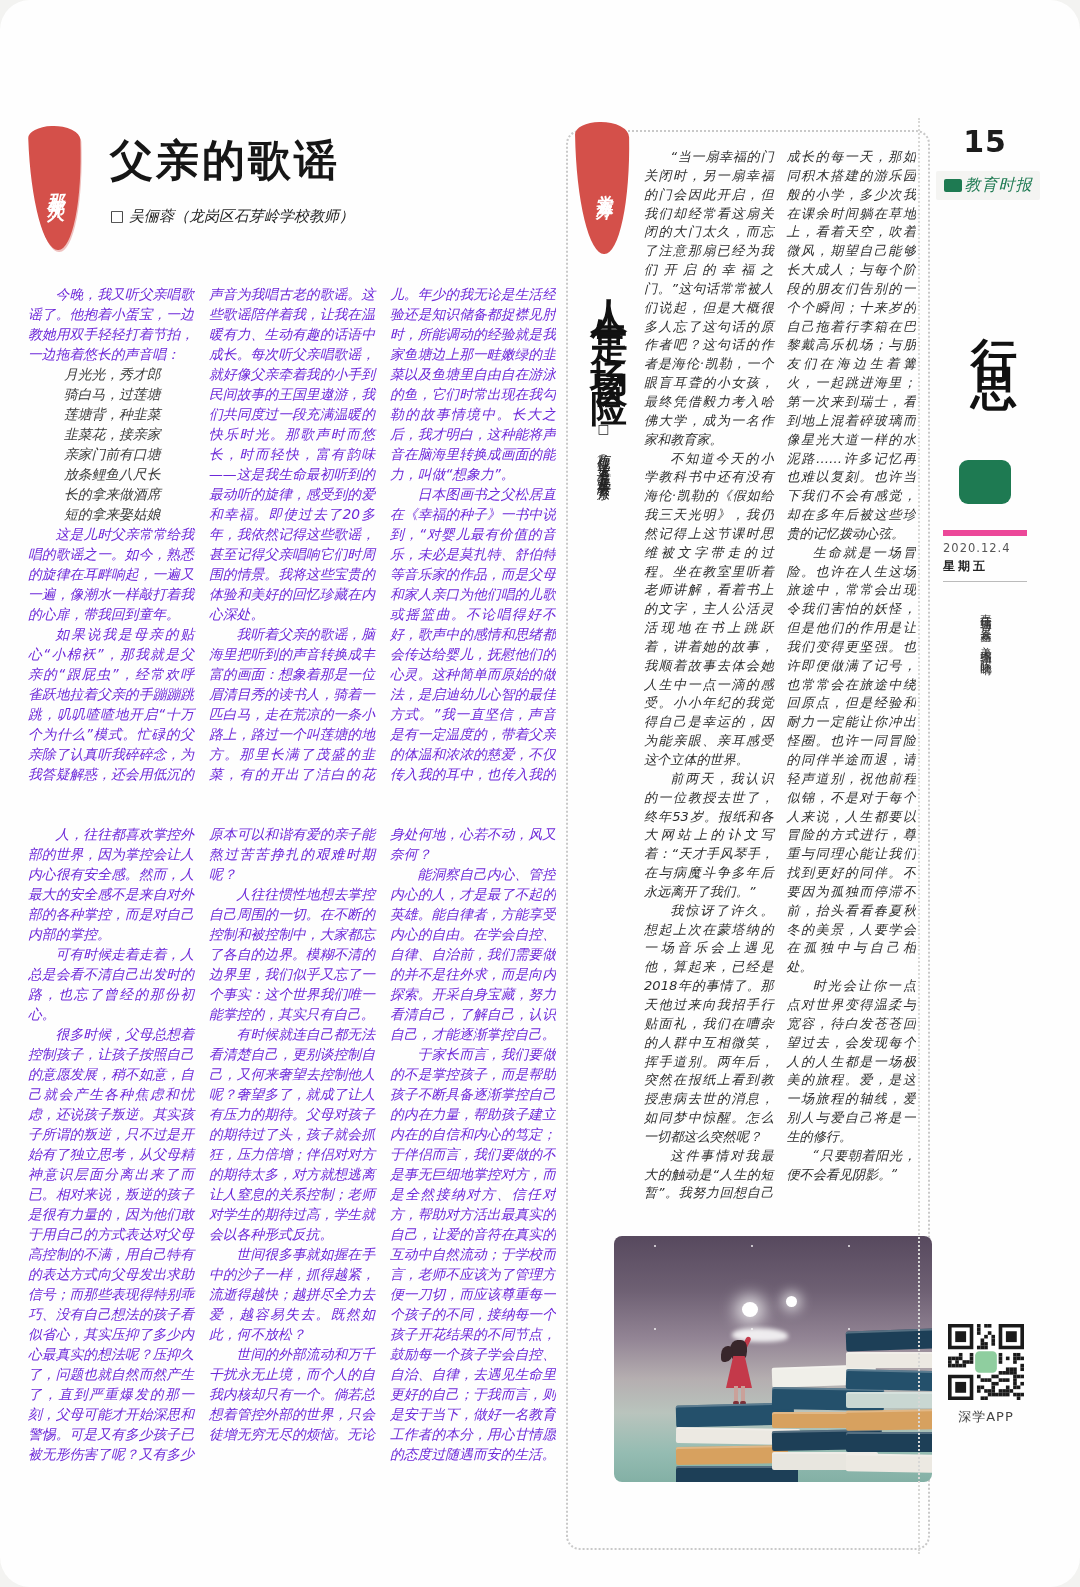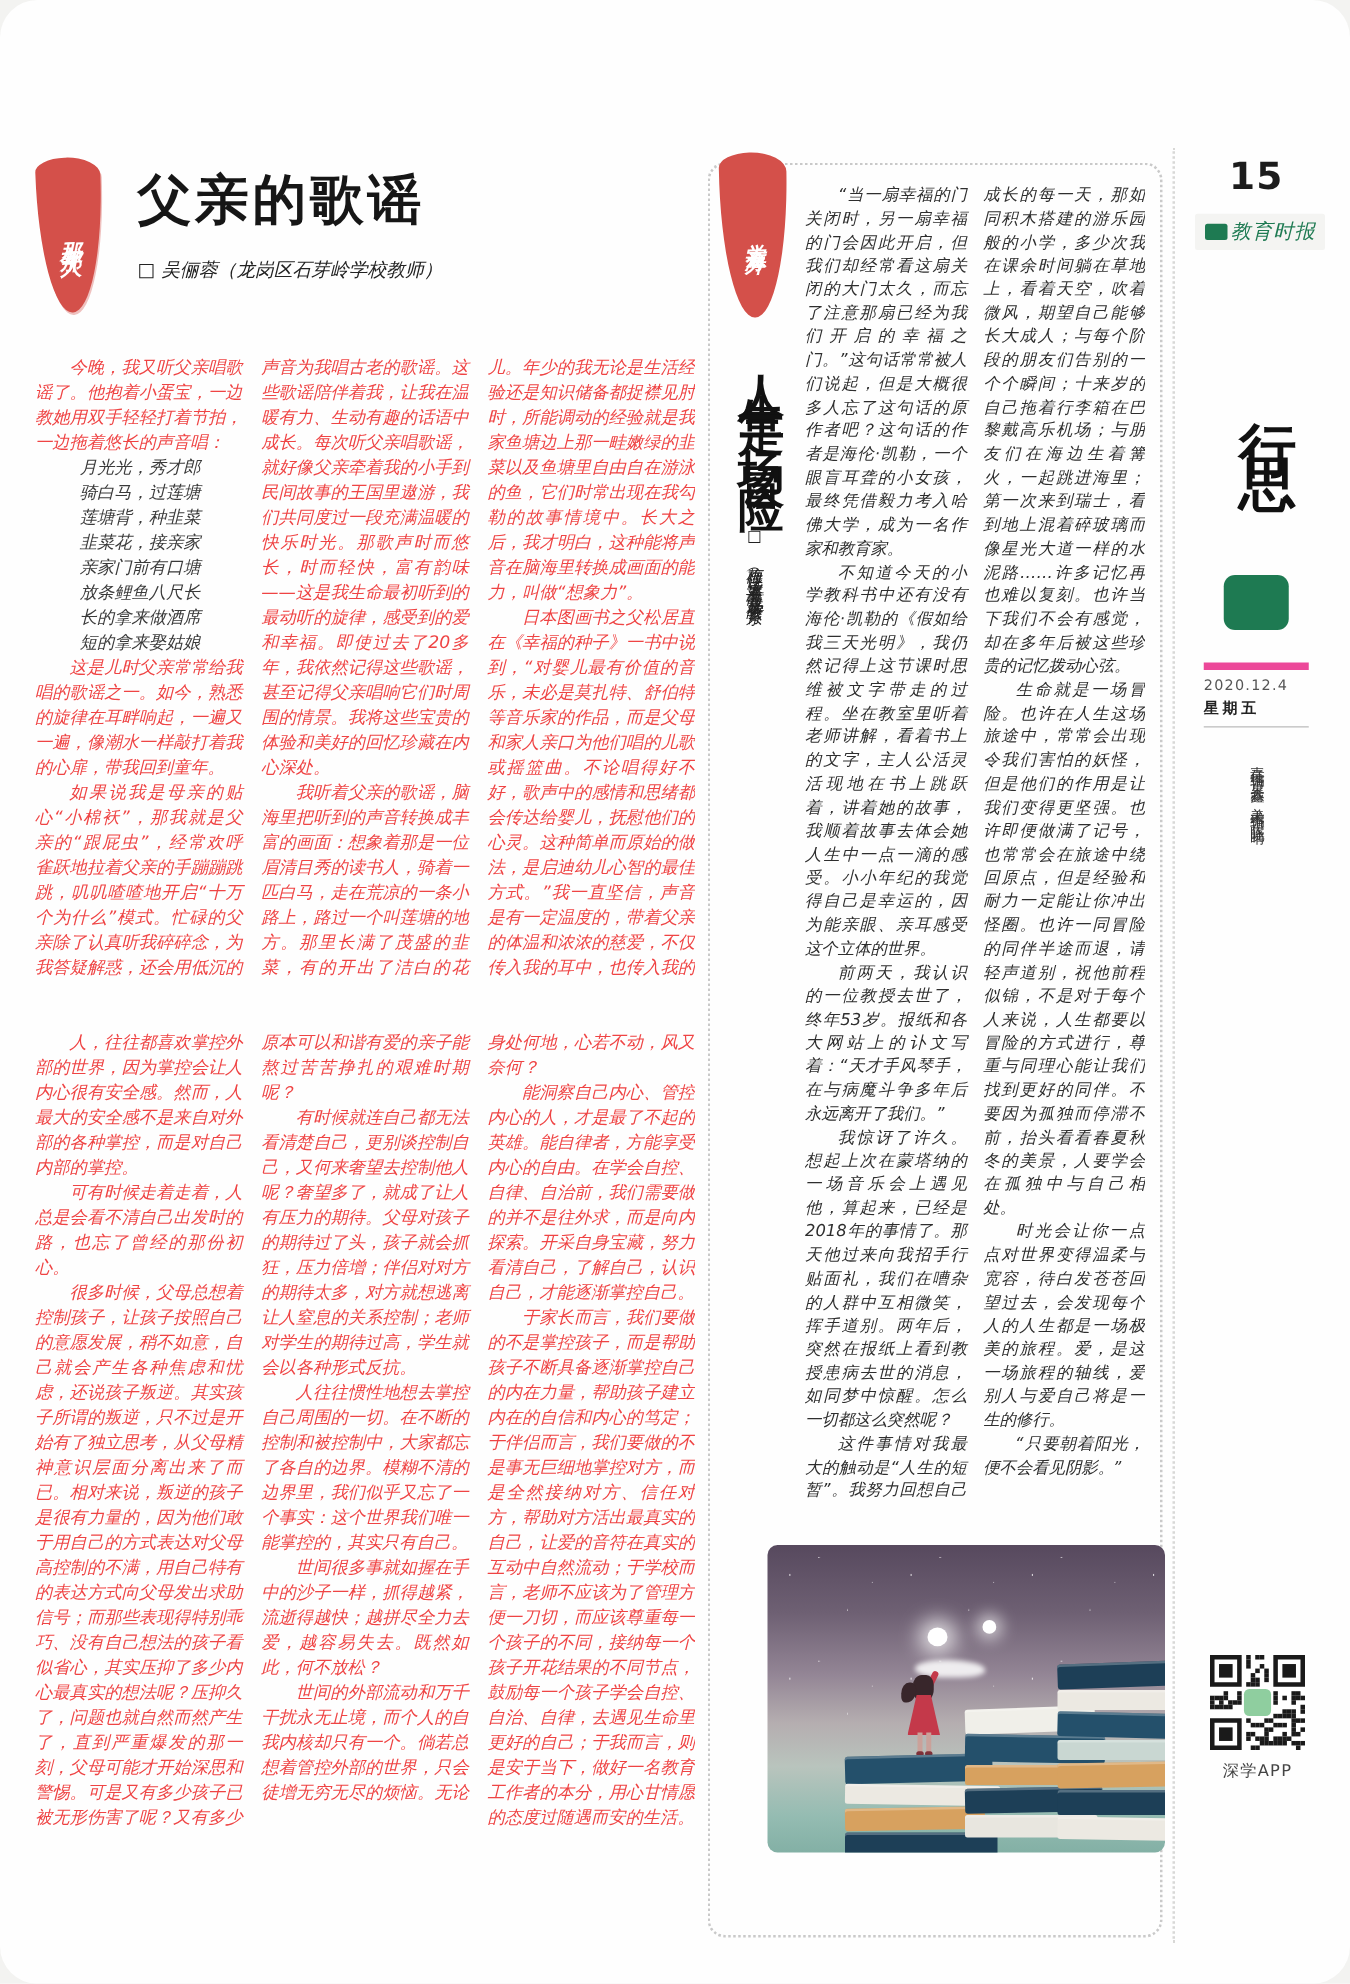--- a/index.html
+++ b/index.html
@@ -38,21 +38,21 @@
     margin-top:22px; font-size:15px; color:#222;
     font-family:"DejaVu Serif","Liberation Serif",serif; font-style:italic;
   }
   .art-text {
     margin-top:14px; column-gap:15px; column-count:3;
     text-align:justify; overflow:hidden;
   }
   .article-1 .art-text { height:508px; }
   .article-2 { margin-top:32px; }
   .article-2 .art-text { height:648px; }
-  .art-text p { font-size:13.8px; line-height:1.45; color:#ef4444; }
+  .art-text p { font-size:13.8px; line-height:1.45; color:#6d28d9; }
   p.indent { text-indent:2em;font-style:italic; }
   p.verse {
     font-family:"DejaVu Serif","Liberation Serif",serif; font-style:italic;
     padding-left:2.6em; color:#3a3a3a;
   }
   p.quote {
     font-family:"DejaVu Serif","Liberation Serif",serif; font-style:italic;
     text-indent:2em; color:#3a3a3a;
   }
 
@@ -122,21 +122,21 @@
     background:#c4394a; clip-path:polygon(28% 0,72% 0,100% 100%,0 100%); }
   .girl .leg1,.girl .leg2 { position:absolute; top:50px; width:4px; height:16px; background:#caa19a; }
   .girl .leg1 { left:10px; } .girl .leg2 { left:17px; }
   .girl .shoe1,.girl .shoe2 { position:absolute; top:65px; width:6px; height:4px; background:#7e3038; border-radius:2px; }
   .girl .shoe1 { left:9px; } .girl .shoe2 { left:16px; }
   .stack { position:absolute; }
   .book { border-radius:2px; margin-top:2px; box-shadow:inset 0 2px 0 rgba(255,255,255,.25); }
 
   
   .sidebar {
-    position:absolute; left:938px; top:118px; width:132px; height:1436px;
+    position:absolute; left:918px; top:118px; width:132px; height:1436px;
     border-left:2px dotted #d8d8d6; padding-top:6px;
   }
   .page-number { text-align:center; font-size:30px; font-weight:bold; color:#1c1c1c; letter-spacing:1px; }
   .masthead {
     margin-top:12px; display:flex; align-items:center; justify-content:center; gap:3px;
     background:#f4f4f2; padding:4px 2px; width:104px; margin-left:16px; border-radius:2px;
   }
   .masthead .logo-box { width:18px; height:13px; background:#1e7a52; border-radius:2px; flex:none; }
   .masthead .masthead-text {
     font-family:"DejaVu Serif","Liberation Serif",serif; font-style:italic; font-weight:normal;
@@ -190,22 +190,22 @@
           <p class="indent">我听着父亲的歌谣，脑海里把听到的声音转换成丰富的画面：想象着那是一位眉清目秀的读书人，骑着一匹白马，走在荒凉的一条小路上，路过一个叫莲塘的地方。那里长满了茂盛的韭菜，有的开出了洁白的花儿。年少的我无论是生活经验还是知识储备都捉襟见肘时，所能调动的经验就是我家鱼塘边上那一畦嫩绿的韭菜以及鱼塘里自由自在游泳的鱼，它们时常出现在我勾勒的故事情境中。长大之后，我才明白，这种能将声音在脑海里转换成画面的能力，叫做“想象力”。</p>
           <p class="indent">日本图画书之父松居直在《幸福的种子》一书中说到，“对婴儿最有价值的音乐，未必是莫扎特、舒伯特等音乐家的作品，而是父母和家人亲口为他们唱的儿歌或摇篮曲。不论唱得好不好，歌声中的感情和思绪都会传达给婴儿，抚慰他们的心灵。这种简单而原始的做法，是启迪幼儿心智的最佳方式。”我一直坚信，声音是有一定温度的，带着父亲的体温和浓浓的慈爱，不仅传入我的耳中，也传入我的心里，生根发芽，为我的成长提供不竭的力量。</p>
         </div>
     </div>
 
     <div class="article article-2">
       <div class="art-text">
           <p class="indent">人，往往都喜欢掌控外部的世界，因为掌控会让人内心很有安全感。然而，人最大的安全感不是来自对外部的各种掌控，而是对自己内部的掌控。</p>
           <p class="indent">可有时候走着走着，人总是会看不清自己出发时的路，也忘了曾经的那份初心。</p>
           <p class="indent">很多时候，父母总想着控制孩子，让孩子按照自己的意愿发展，稍不如意，自己就会产生各种焦虑和忧虑，还说孩子叛逆。其实孩子所谓的叛逆，只不过是开始有了独立思考，从父母精神意识层面分离出来了而已。相对来说，叛逆的孩子是很有力量的，因为他们敢于用自己的方式表达对父母高控制的不满，用自己特有的表达方式向父母发出求助信号；而那些表现得特别乖巧、没有自己想法的孩子看似省心，其实压抑了多少内心最真实的想法呢？压抑久了，问题也就自然而然产生了，直到严重爆发的那一刻，父母可能才开始深思和警惕。可是又有多少孩子已被无形伤害了呢？又有多少原本可以和谐有爱的亲子能熬过苦苦挣扎的艰难时期呢？</p>
+          <p class="indent">人往往惯性地想去掌控自己周围的一切。在不断的控制和被控制中，大家都忘了各自的边界。模糊不清的边界里，我们似乎又忘了一个事实：这个世界我们唯一能掌控的，其实只有自己。</p>
           <p class="indent">有时候就连自己都无法看清楚自己，更别谈控制自己，又何来奢望去控制他人呢？奢望多了，就成了让人有压力的期待。父母对孩子的期待过了头，孩子就会抓狂，压力倍增；伴侣对对方的期待太多，对方就想逃离让人窒息的关系控制；老师对学生的期待过高，学生就会以各种形式反抗。</p>
-          <p class="indent">人往往惯性地想去掌控自己周围的一切。在不断的控制和被控制中，大家都忘了各自的边界。模糊不清的边界里，我们似乎又忘了一个事实：这个世界我们唯一能掌控的，其实只有自己。</p>
           <p class="indent">世间很多事就如握在手中的沙子一样，抓得越紧，流逝得越快；越拼尽全力去爱，越容易失去。既然如此，何不放松？</p>
           <p class="indent">世间的外部流动和万千干扰永无止境，而个人的自我内核却只有一个。倘若总想着管控外部的世界，只会徒增无穷无尽的烦恼。无论身处何地，心若不动，风又奈何？</p>
           <p class="indent">能洞察自己内心、管控内心的人，才是最了不起的英雄。能自律者，方能享受内心的自由。在学会自控、自律、自治前，我们需要做的并不是往外求，而是向内探索。开采自身宝藏，努力看清自己，了解自己，认识自己，才能逐渐掌控自己。</p>
           <p class="indent">于家长而言，我们要做的不是掌控孩子，而是帮助孩子不断具备逐渐掌控自己的内在力量，帮助孩子建立内在的自信和内心的笃定；于伴侣而言，我们要做的不是事无巨细地掌控对方，而是全然接纳对方、信任对方，帮助对方活出最真实的自己，让爱的音符在真实的互动中自然流动；于学校而言，老师不应该为了管理方便一刀切，而应该尊重每一个孩子的不同，接纳每一个孩子开花结果的不同节点，鼓励每一个孩子学会自控、自治、自律，去遇见生命里更好的自己；于我而言，则是安于当下，做好一名教育工作者的本分，用心甘情愿的态度过随遇而安的生活。</p>
         </div>
     </div>
 
   </div>
 
   <div class="mid-zone">

